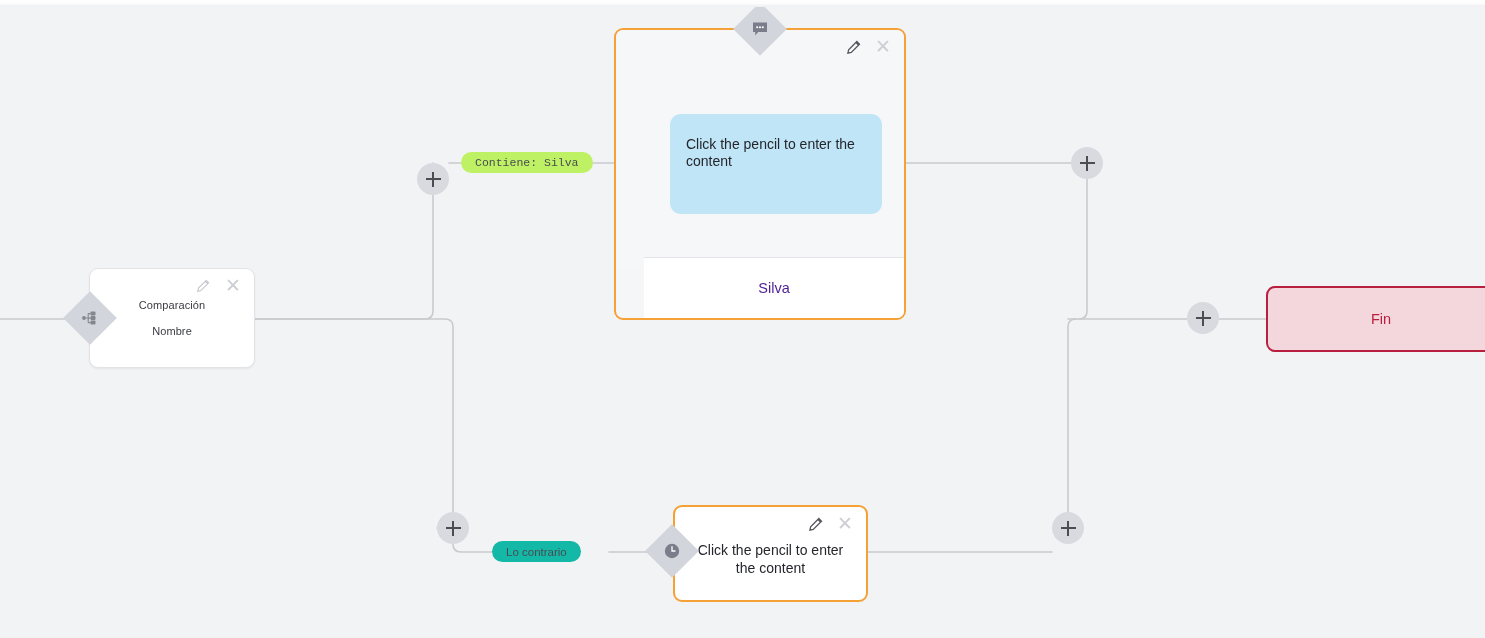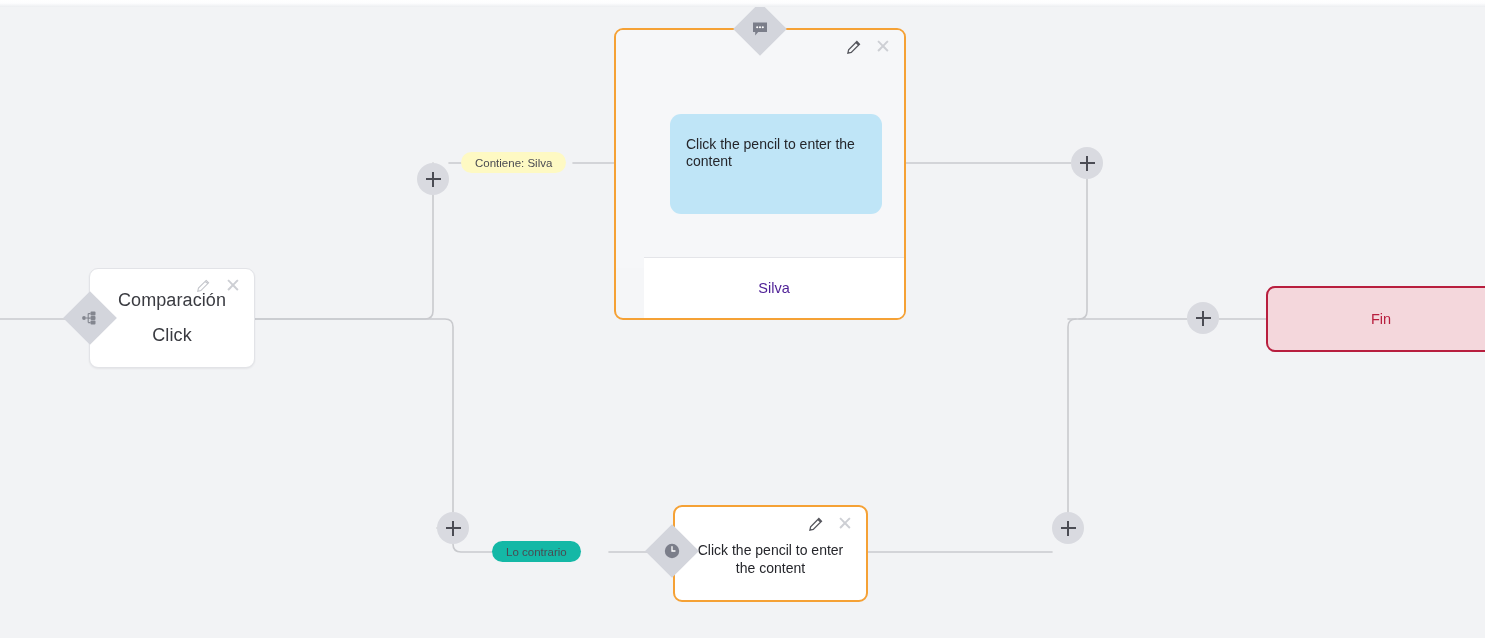--- a/index.html
+++ b/index.html
@@ -53,21 +53,21 @@
     width: 166px; height: 100px;
     background: #ffffff;
     border: 1px solid #e2e3e7;
     border-radius: 9px;
     box-shadow: 0 1px 2px rgba(40,42,50,.07);
     display: flex; flex-direction: column;
     align-items: center; justify-content: center;
     gap: 14px;
   }
   #node-comparacion .line {
-    font-size: 18px; color: #3a3b41; letter-spacing: .1px;
+    font-size: 11px; color: #3a3b41; letter-spacing: .1px;
   }
 
   
   #node-msg-top {
     left: 614px; top: 28px;
     width: 292px; height: 292px;
     background: #f5f6f8;
     border: 2px solid #f5a135;
     border-radius: 9px;
     overflow: hidden;
@@ -145,21 +145,21 @@
     position: absolute;
     z-index: 15;
     border-radius: 12px;
     font-size: 11.5px;
     color: #4a4b52;
     display: flex; align-items: center; justify-content: center;
     padding: 0 14px;
     height: 21px;
     white-space: nowrap;
   }
-  #label-contiene { left: 461px; top: 152px; background: #fef9c3; }
+  #label-contiene { left: 461px; top: 152px; background: #bef264; font-family: Liberation Mono, monospace; }
   #label-contrario { left: 492px; top: 541px; background: #14b8a6; }
 
   
   .plus-btn {
     position: absolute;
     width: 32px; height: 32px;
     border-radius: 50%;
     background: #d9dae0;
     z-index: 18;
     cursor: pointer;
@@ -226,21 +226,21 @@
   <div class="node" id="node-comparacion">
     <div class="node-icons">
       <span class="icon-btn pencil-light">
         <svg width="14" height="14" viewBox="0 0 16 16">
           <path d="M11.6,1.6 L14.4,4.4 L5.6,13.2 L2,14 L2.8,10.4 Z M10.6,2.6 L13.4,5.4" stroke="#c2c4ca" stroke-width="1.2" fill="none"></path>
         </svg>
       </span>
       <span class="icon-btn x-light">✕</span>
     </div>
     <div class="line">Comparación</div>
-    <div class="line">Click</div>
+    <div class="line">Nombre</div>
   </div>
 
   <div class="diamond" id="badge-msg-top">
     <span class="glyph">
       <svg width="20" height="20" viewBox="0 0 20 20">
         <path d="M3,3.5 H17 V13 H8.2 L5.2,16.4 V13 H3 Z" fill="#7b7e8a"></path>
         <circle cx="7.2" cy="8.2" r="1.05" fill="#ffffff"></circle>
         <circle cx="10" cy="8.2" r="1.05" fill="#ffffff"></circle>
         <circle cx="12.8" cy="8.2" r="1.05" fill="#ffffff"></circle>
       </svg>

